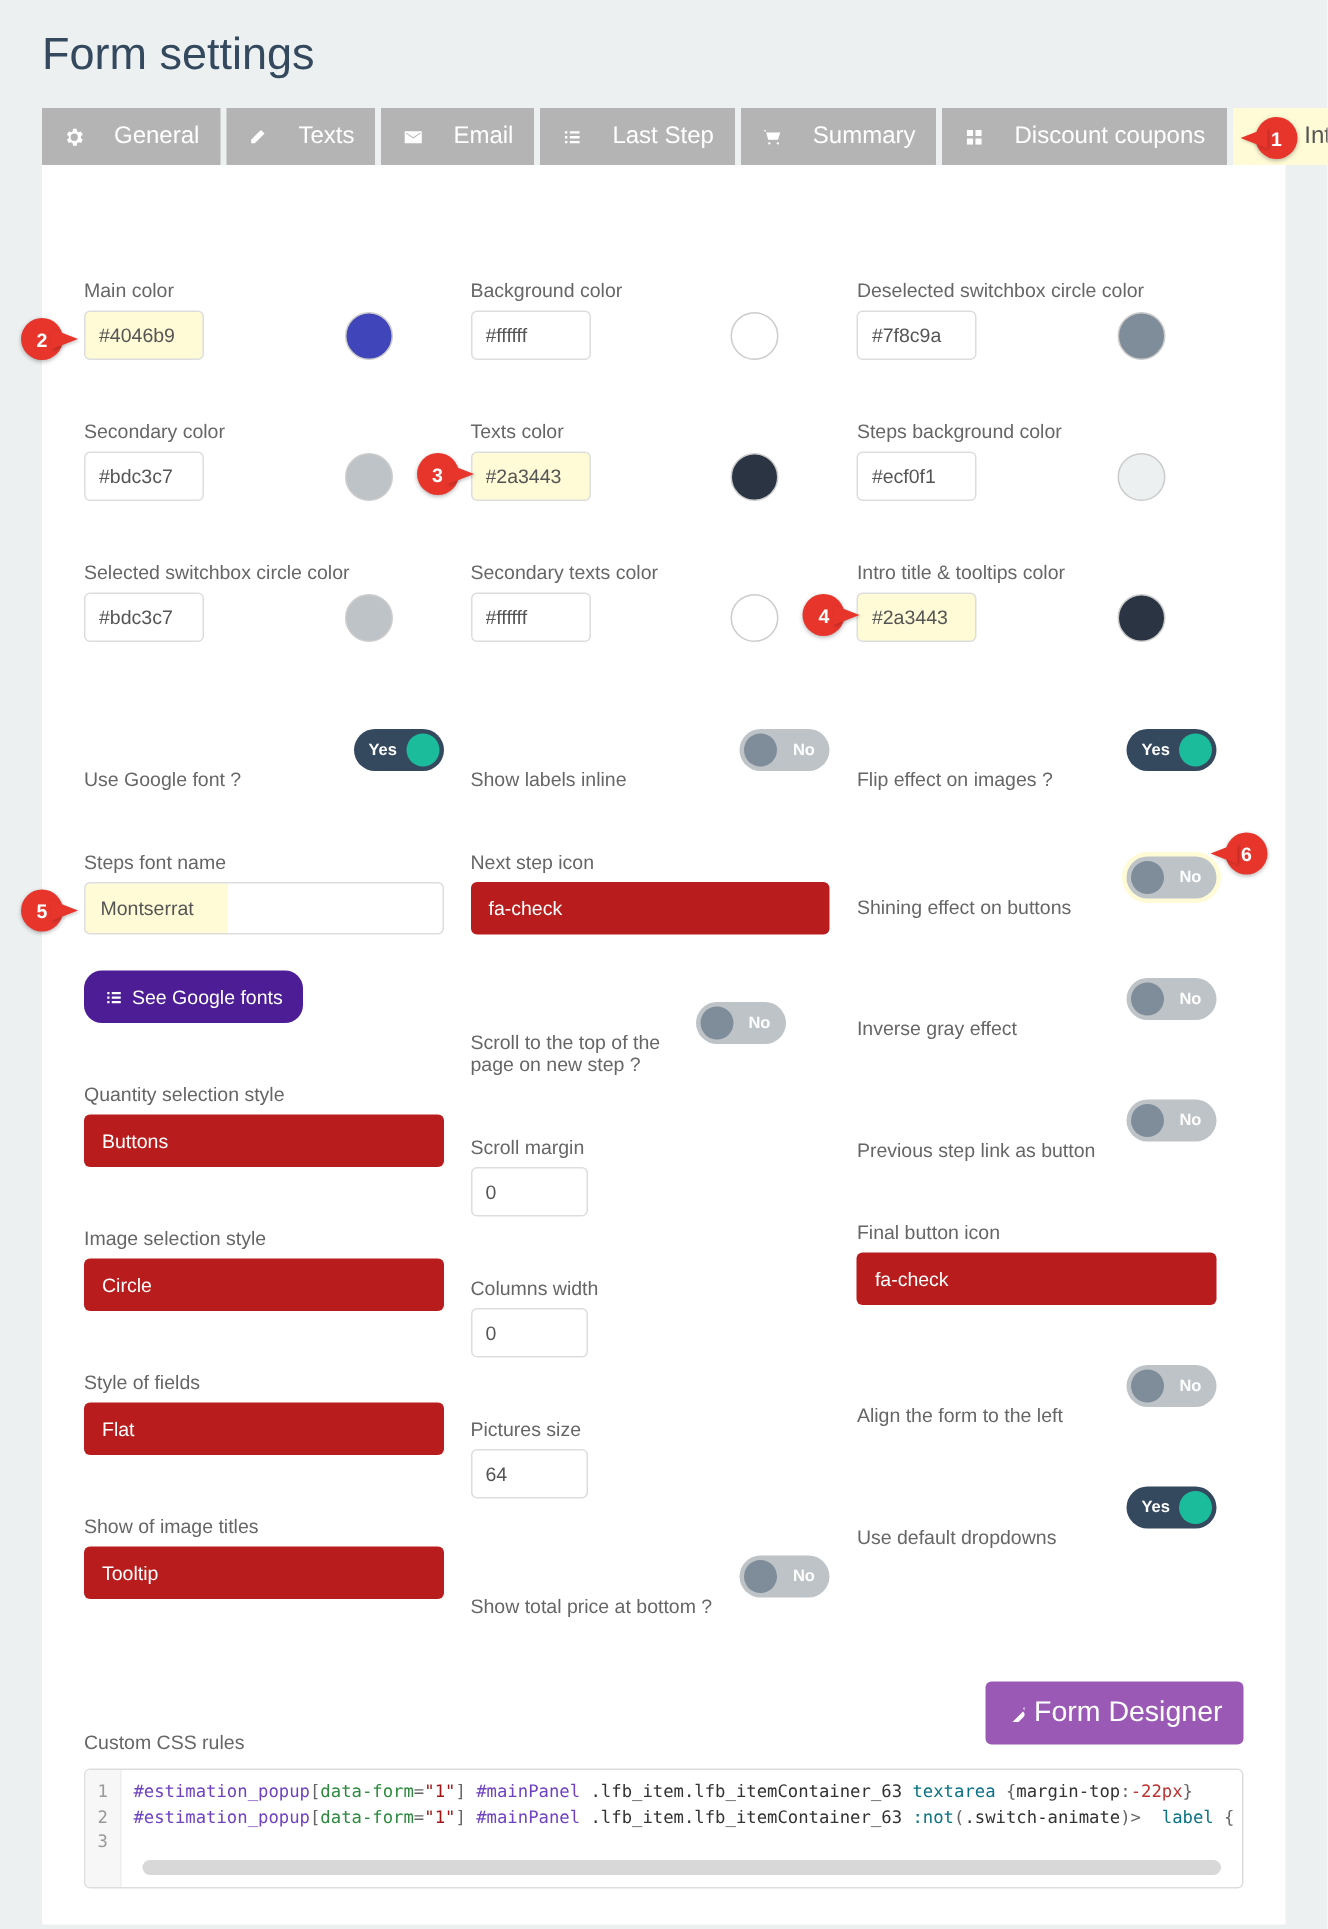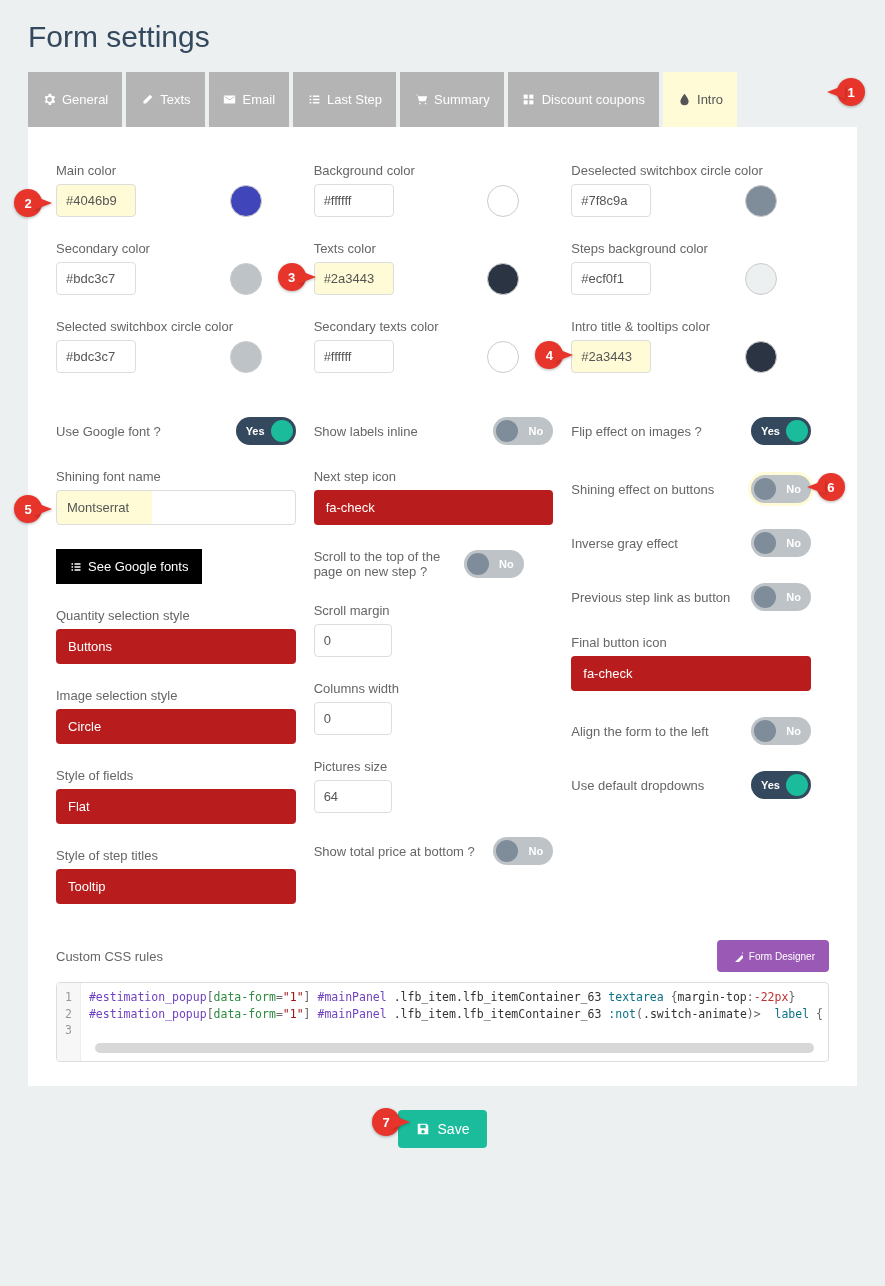--- a/index.html
+++ b/index.html
@@ -1,46 +1,46 @@
 <!DOCTYPE html>
 <html><head>
 <meta charset="utf-8">
 <style>
 * { box-sizing: border-box; margin: 0; padding: 0; }
 body { font-family: 'Helvetica Neue', Arial, sans-serif; background: #ecf0f1; font-size: 13px; color: #666; }
 .page { width: 885px; margin: 0 auto; padding: 20px 28px; }
 h1 { font-size: 30px; font-weight: 400; color: #34495e; margin-bottom: 18px; }
 .tabs { display: flex; gap: 4px; }
-.tab { flex: 0 0 auto; padding: 20px 14px; background: #b4b4b4; color: #fff; font-size: 13px; cursor: pointer; display: flex; align-items: center; gap: 6px; }
+.tab { flex: 0 0 auto; padding: 10px 14px; background: #b4b4b4; color: #fff; font-size: 16px; cursor: pointer; display: flex; align-items: center; gap: 20px; }
 .tab.active { background: #fffbd6; color: #555; }
 .tab .ico { width: 14px; height: 14px; display: inline-flex; align-items: center; justify-content: center; }
 .panel { background: #fff; padding: 36px 28px 24px; }
 .grid3 { display: flex; }
 .col { width: 33.33%; padding-right: 18px; }
 .field { margin-bottom: 24px; }
-.label { font-size: 13px; color: #666; margin-bottom: 6px; display: block; }
+.label { font-size: 13px; color: #666; margin-bottom: 6px; display: block; margin-top: 40px; }
 .row2 { display: flex; align-items: center; gap: 0; }
 .tinput { width: 80px; padding: 8px 9px; border: 1px solid #ddd; border-radius: 4px; font-size: 13px; color: #555; font-family: inherit; }
 .tinput.hl { background: #fffbd6; }
 .swatch { width: 32px; height: 32px; border-radius: 50%; margin-left: auto; margin-right: 34px; border: 1px solid #ccc; }
 .rowfl { display: flex; align-items: center; }
 .rowfl .label { margin-bottom: 0; flex: 1; }
 .toggle { position: relative; width: 60px; height: 28px; border-radius: 14px; display: flex; align-items: center; font-size: 11px; font-weight: 600; color: #fff; cursor: pointer; }
 .toggle.on { background: #34495e; justify-content: flex-start; padding-left: 10px; }
 .toggle.off { background: #bdc3c7; justify-content: flex-end; padding-right: 10px; }
 .toggle::after { content: ""; width: 22px; height: 22px; border-radius: 50%; background: #1abc9c; position: absolute; top: 3px; }
 .toggle.on::after { right: 3px; }
 .toggle.off::after { left: 3px; background: #7f8c9a; }
 .toggle.hl { box-shadow: 0 0 0 3px #fffbd6; }
 .winput { width: 100%; padding: 9px 10px; border: 1px solid #ddd; border-radius: 4px; font-size: 13px; color: #555; font-family: inherit; }
-.btn-gray { background: #000000; color: #fff; border: none; padding: 10px 14px; border-radius: 0; font-size: 13px; cursor: pointer; display: flex; align-items: center; gap: 6px; }
+.btn-gray { background: #4c1d95; color: #fff; border: none; padding: 10px 14px; border-radius: 12px; font-size: 13px; cursor: pointer; display: flex; align-items: center; gap: 6px; }
 .sel { width: 100%; background: #b91c1c; color: #fff; padding: 10px 12px; border-radius: 4px; font-size: 13px; }
 .ninput { width: 78px; padding: 8px 9px; border: 1px solid #ddd; border-radius: 4px; font-size: 13px; color: #555; font-family: inherit; }
 .cssrow { display: flex; align-items: center; margin-top: 12px; margin-bottom: 10px; }
-.btn-purple { background: #9b59b6; color: #fff; border: none; border-radius: 4px; padding: 10px 14px; font-size: 10px; cursor: pointer; display: flex; align-items: center; gap: 6px; margin-left: auto; }
+.btn-purple { background: #9b59b6; color: #fff; border: none; border-radius: 4px; padding: 10px 14px; font-size: 19px; cursor: pointer; display: flex; align-items: center; gap: 6px; margin-left: auto; }
 .codebox { border: 1px solid #ddd; border-radius: 4px; font-family: Monaco, Consolas, monospace; font-size: 11.5px; display: flex; overflow: hidden; }
 .gutter { background: #f7f7f7; color: #999; text-align: right; padding: 6px 6px; border-right: 1px solid #eee; line-height: 1.45; }
 .gutter div { padding: 0 2px; }
 .codelines { padding: 6px 8px 2px; white-space: pre; overflow-x: auto; line-height: 1.45; flex: 1; }
 .codelines .sel1 { color: #6f42c1; }
 .codelines .attr { color: #2d8a3e; }
 .codelines .val { color: #a31515; }
 .codelines .kw { color: #0b7285; }
 .codelines .prop { color: #333; }
 .codelines .num { color: #b33; }
@@ -206,21 +206,21 @@
     <div class="grid3">
 
       <div class="col">
         <div class="field rowfl">
           <span class="label">Use Google font ?</span>
           <div class="toggle on">
               <span>Yes</span>
             </div>
         </div>
         <div class="field" style="position:relative;">
-          <span class="label">Shining font name</span>
+          <span class="label">Steps font name</span>
           <input class="winput" style="background: linear-gradient(to right, rgb(255, 251, 214) 0px, rgb(255, 251, 214) 40%, rgb(255, 255, 255) 40%);" value="Montserrat">
           <div class="marker" style="top:26px; left:-42px;">5</div>
         </div>
         <div class="field">
           <button class="btn-gray">
               <span>
                 <svg viewBox="0 0 16 16" width="12" height="12" fill="#fff">
                   <path d="M2 3h2v2H2V3zm4 0h8v2H6V3zM2 7h2v2H2V7zm4 0h8v2H6V7zM2 11h2v2H2v-2zm4 0h8v2H6v-2z"></path>
                 </svg>
               </span>
@@ -233,21 +233,21 @@
         </div>
         <div class="field">
           <span class="label">Image selection style</span>
           <div class="sel">Circle</div>
         </div>
         <div class="field">
           <span class="label">Style of fields</span>
           <div class="sel">Flat</div>
         </div>
         <div class="field">
-          <span class="label">Style of step titles</span>
+          <span class="label">Show of image titles</span>
           <div class="sel">Tooltip</div>
         </div>
       </div>
 
       <div class="col">
         <div class="field rowfl">
           <span class="label">Show labels inline</span>
           <div class="toggle off">
               <span>No</span>
             </div>

